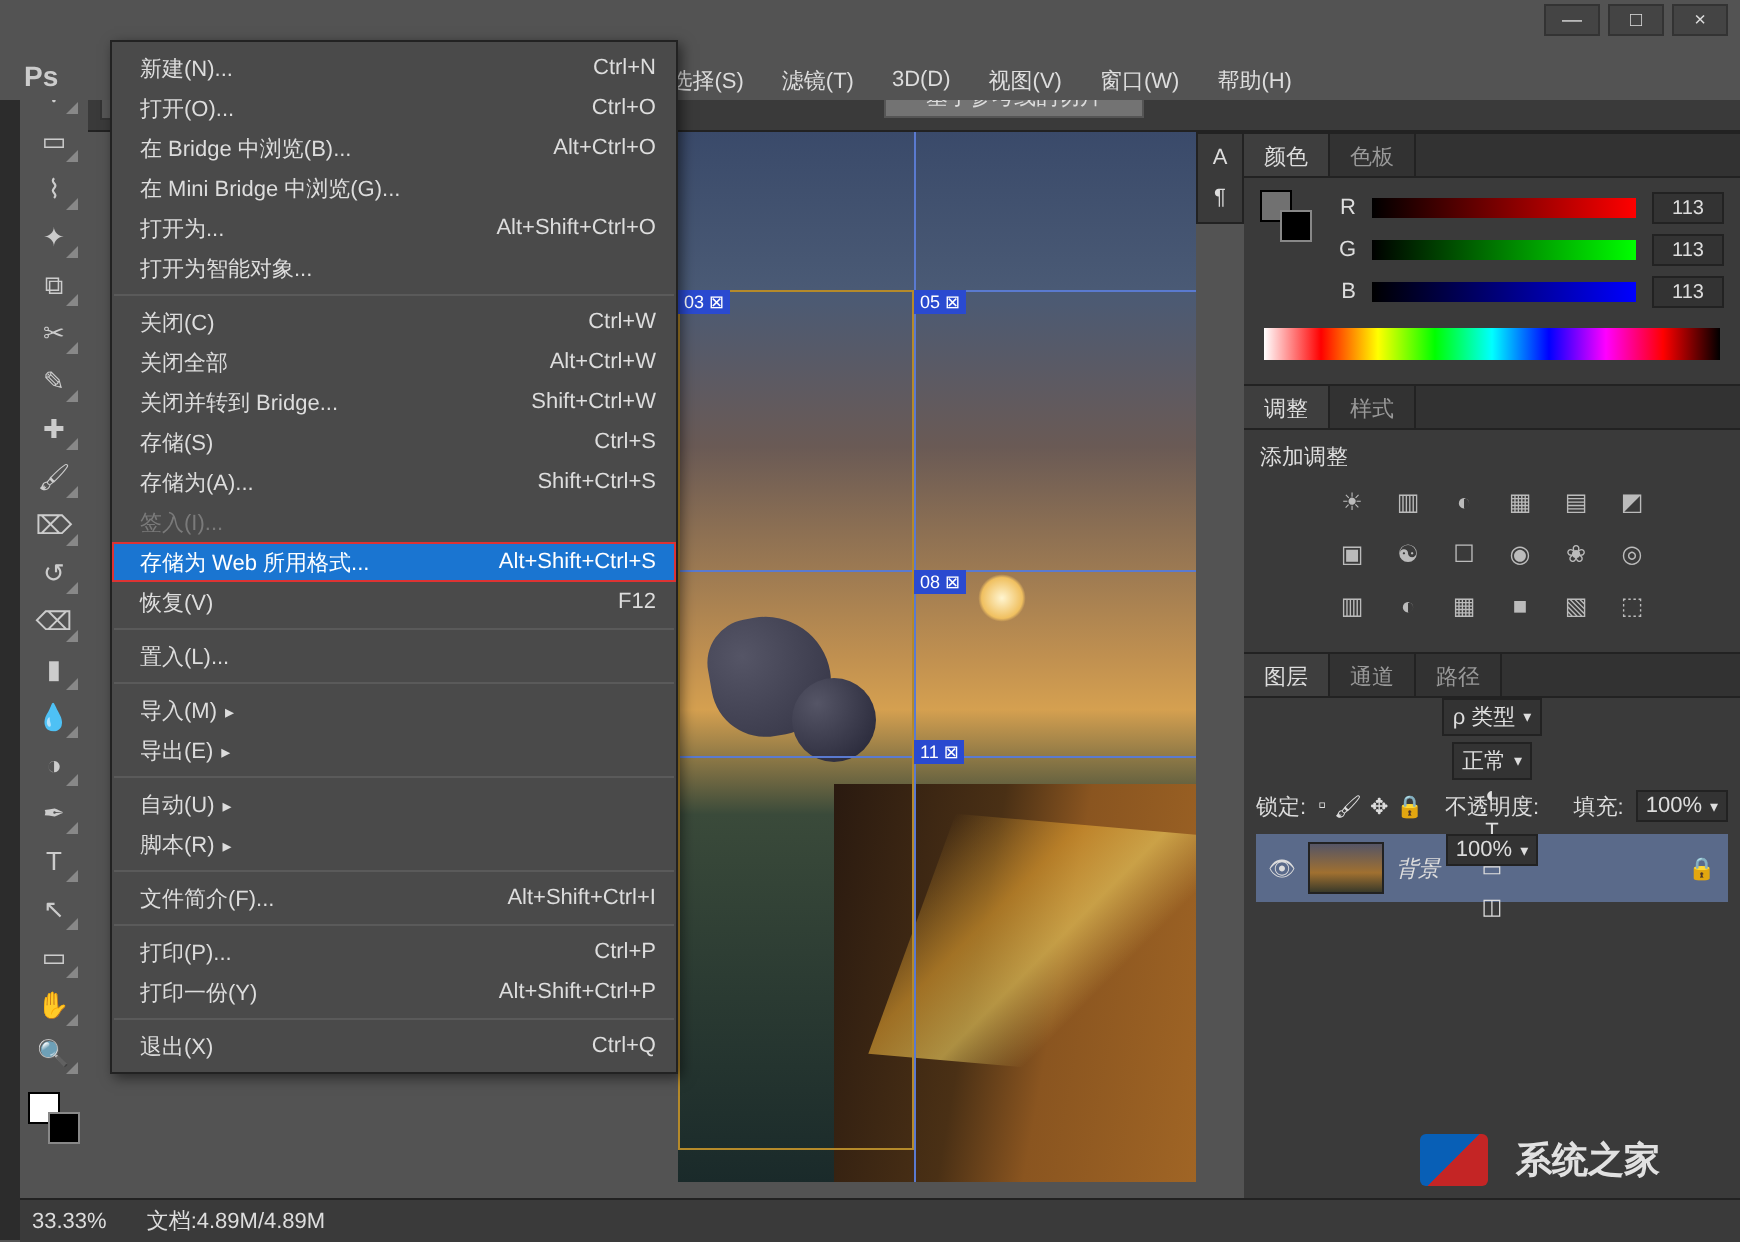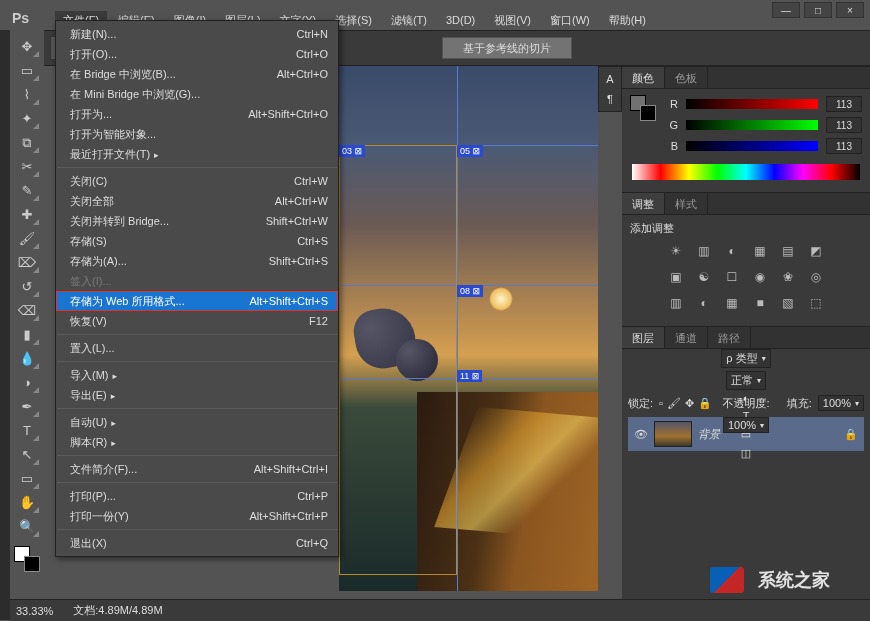--- a/index.html
+++ b/index.html
@@ -1,20 +1,20 @@
 <!DOCTYPE html>
 <html><head>
 <meta charset="utf-8">
 <style>
 * { margin:0; padding:0; box-sizing:border-box; font-family:"Microsoft YaHei",Arial,sans-serif; }
 body { background:#535353; width:870px; height:621px; overflow:hidden; position:relative; color:#ddd; }
 
 
 .titlebar { height:10px; background:#535353; display:flex; justify-content:flex-end; align-items:center; padding-right:6px; }
-.menubar { height:20px; background:#535353; display:flex; align-items:center; padding-left:55px; font-size:11px; gap:3px; position:relative; z-index:5;}
+.menubar { height:20px; background:#535353; display:flex; align-items:center; padding-left:55px; font-size:11px; gap:3px; position:relative; z-index:5;margin-top:20px;}
 .menubar .logo { position:absolute; left:12px; top:0; width:20px; height:20px; font-size:14px; font-weight:bold; color:#ccc; }
 .menu-item { padding:2px 8px; cursor:default; }
 .menu-item.open { background:#3b3b3b; }
 .win-controls { position:absolute; right:6px; top:2px; display:flex; gap:4px; z-index:6;}
 .win-btn { width:28px; height:16px; background:#444; border:1px solid #333; display:flex; align-items:center; justify-content:center; font-size:10px; color:#ddd;}
 .below-menubar { position:absolute; left:44px; right:0; top:30px; height:36px; background:#3a3a3a; border-top:1px solid #222; border-bottom:1px solid #222; display:flex; align-items:center; }
 .tool-preview { width:32px; height:24px; margin-left:6px; background:#555; border:1px solid #333; }
 .slice-btn { margin-left:360px; width:130px; height:22px; background:#737373; border:1px solid #555; display:flex; align-items:center; justify-content:center; font-size:11px;}
 
 
@@ -167,24 +167,20 @@
       <span></span>
     </div>
     <div class="dd-item">
       <span>打开为...</span>
       <span>Alt+Shift+Ctrl+O</span>
     </div>
     <div class="dd-item">
       <span>打开为智能对象...</span>
       <span></span>
     </div>
-    <div class="dd-item">
-      <span class="arrow-r">最近打开文件(T)</span>
-      <span></span>
-    </div>
     <div class="dd-sep"></div>
     <div class="dd-item">
       <span>关闭(C)</span>
       <span>Ctrl+W</span>
     </div>
     <div class="dd-item">
       <span>关闭全部</span>
       <span>Alt+Ctrl+W</span>
     </div>
     <div class="dd-item">

